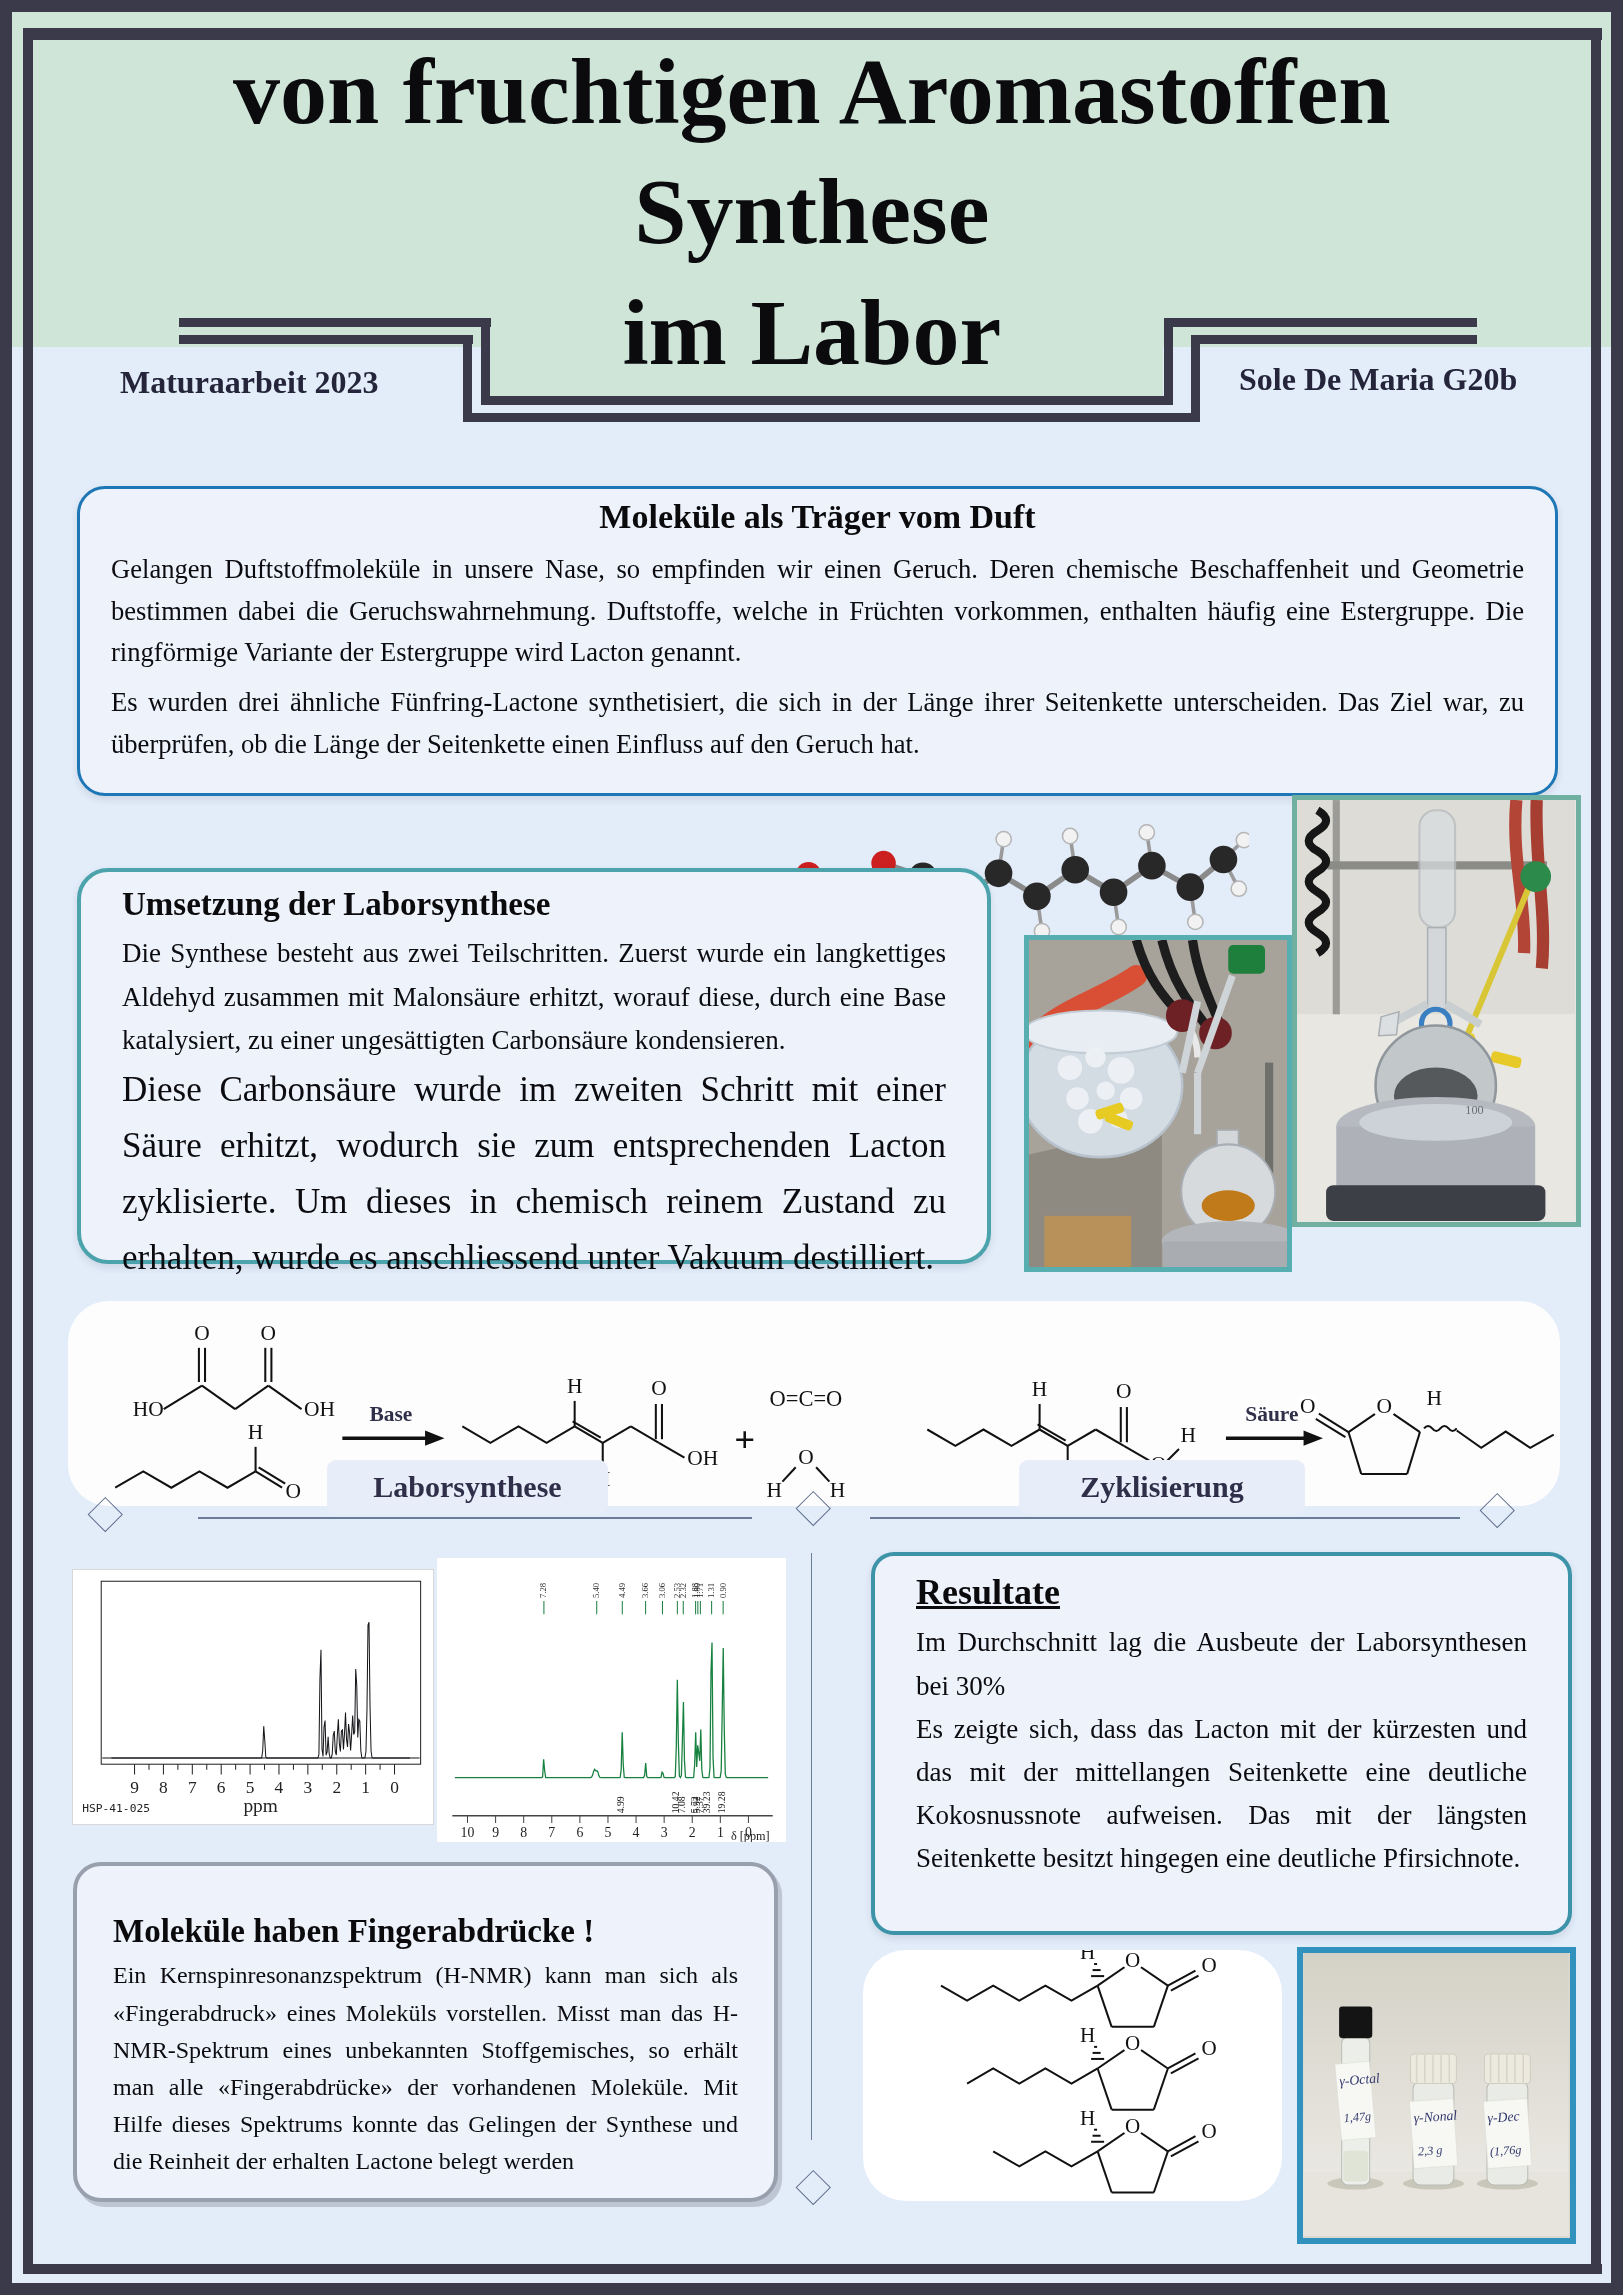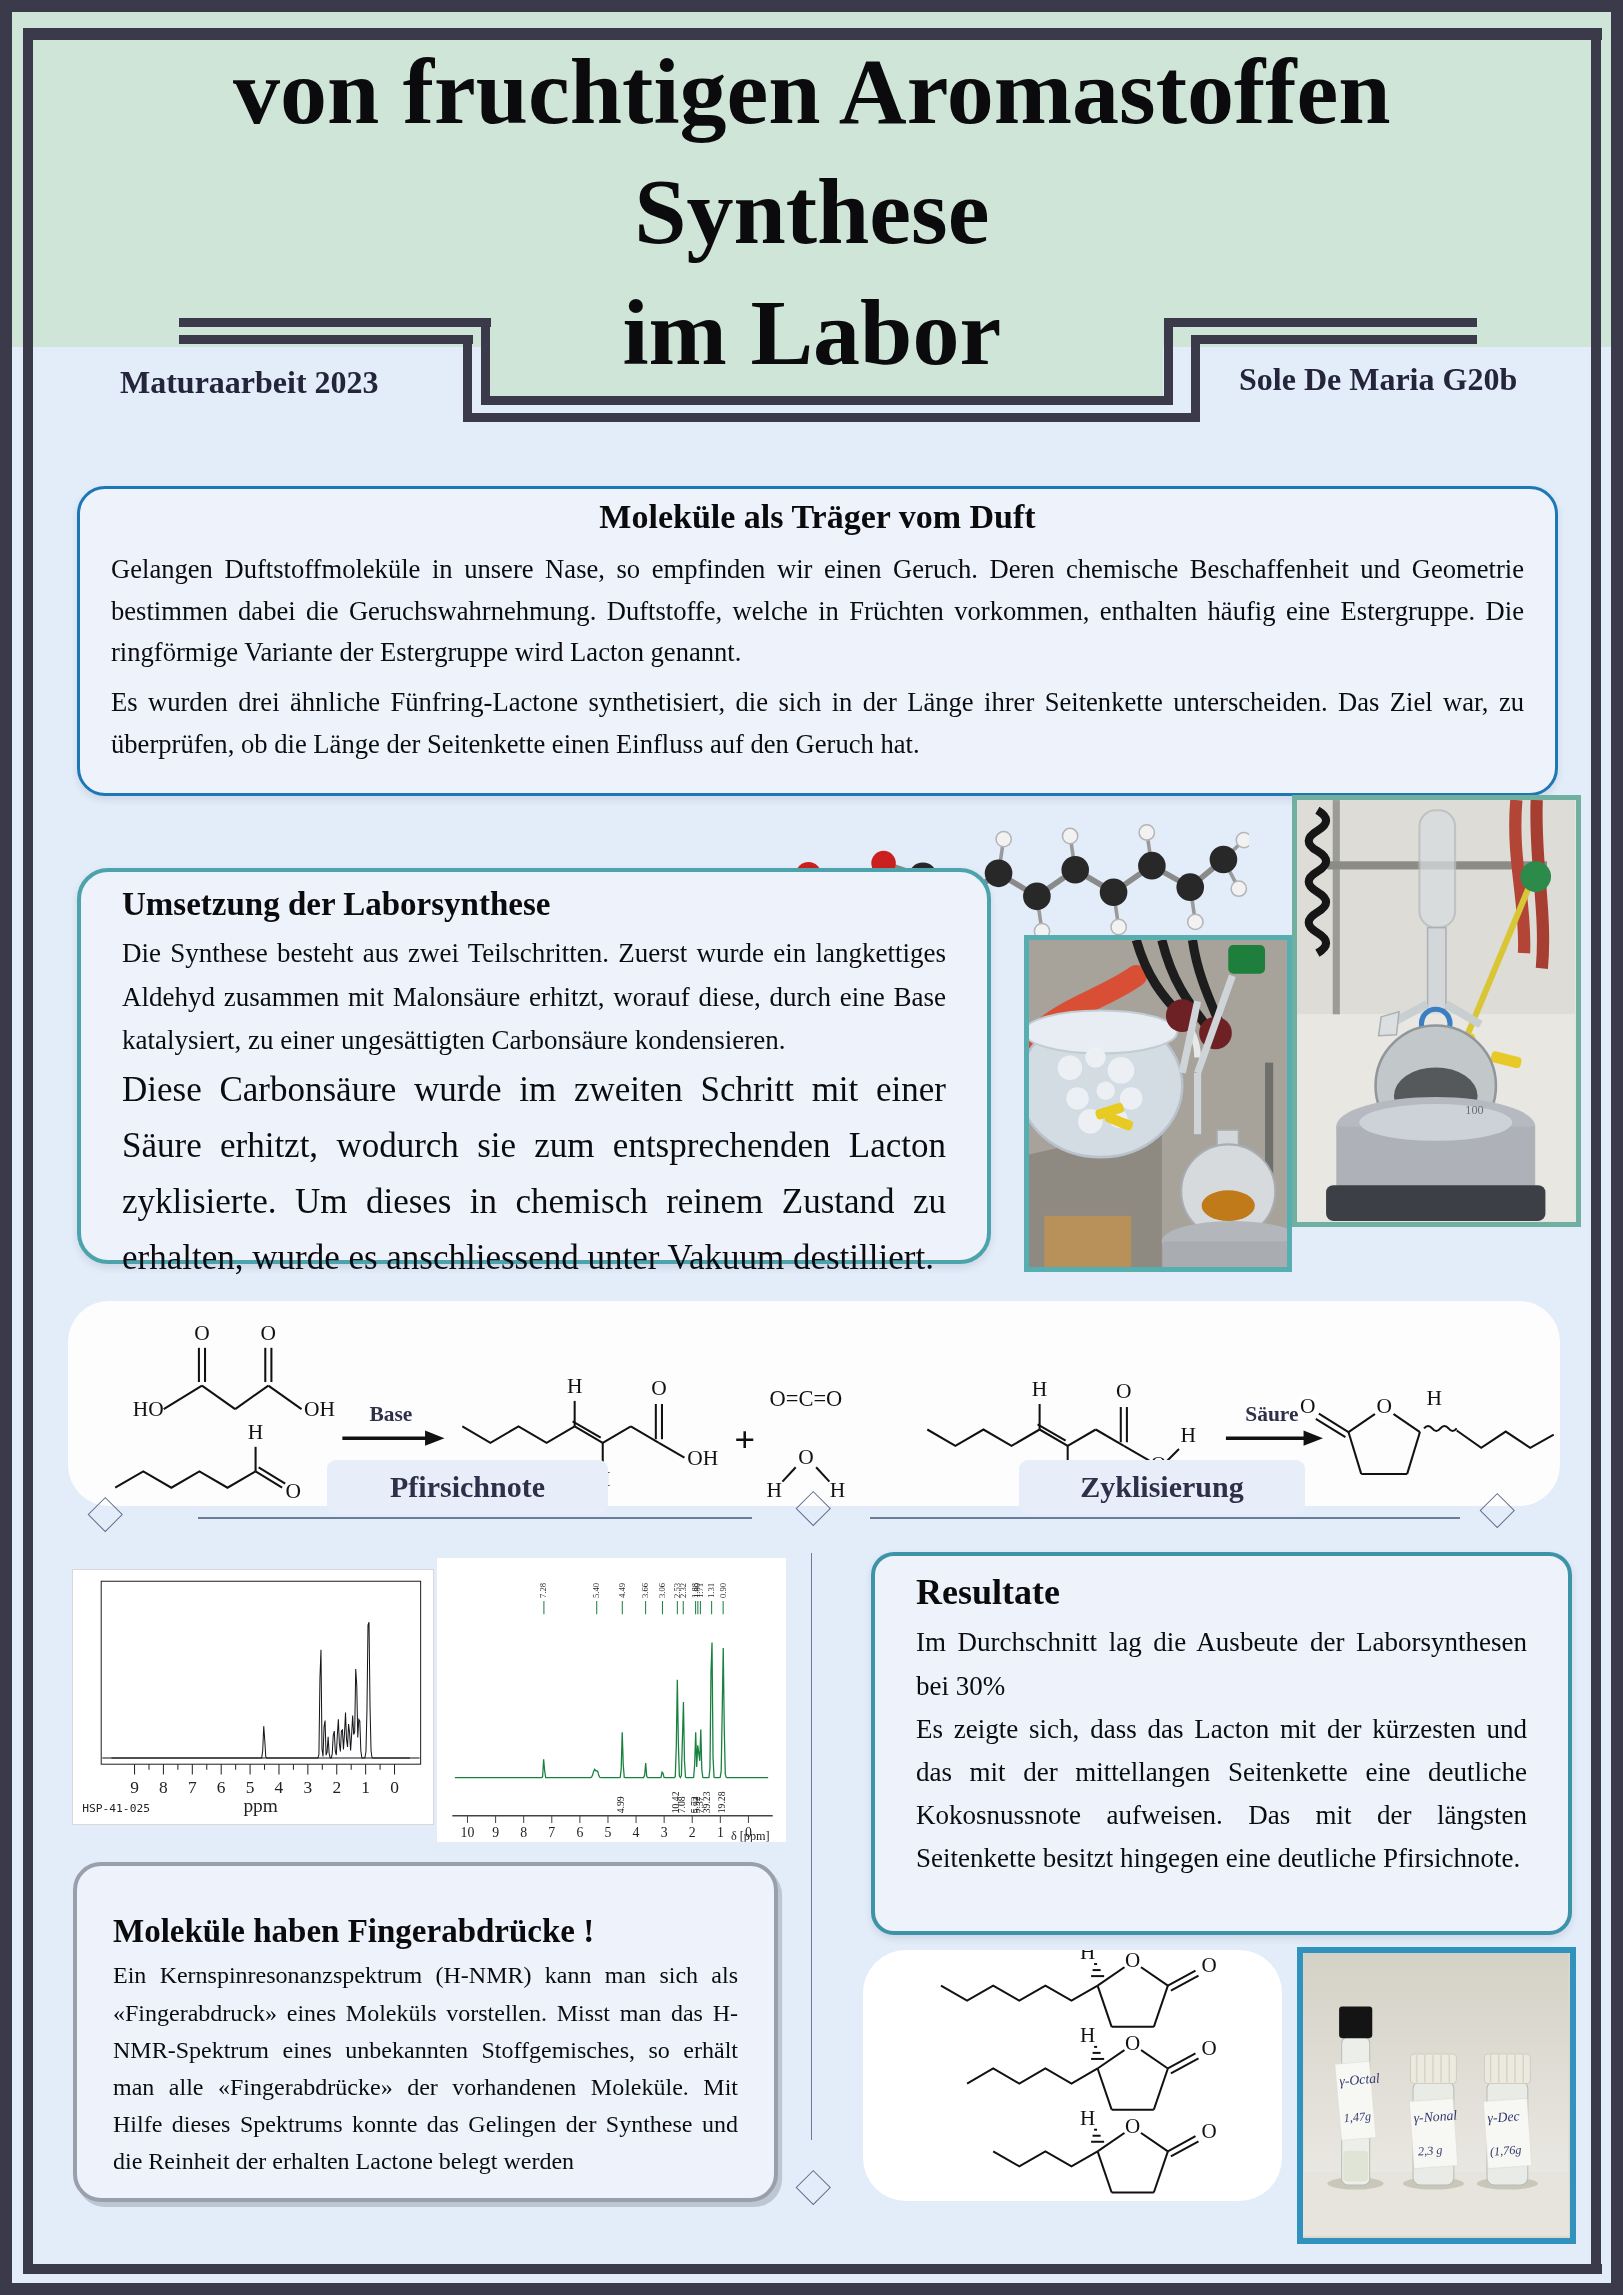--- a/index.html
+++ b/index.html
@@ -303,21 +303,21 @@
 
 <div class="thinline" style="left:198px;top:1517px;width:554px;height:1.5px;"></div>
 <div class="thinline" style="left:870px;top:1517px;width:590px;height:1.5px;"></div>
 <div class="thinline" style="left:811px;top:1553px;width:1px;height:587px;"></div>
 <div class="diamond" style="left:93px;top:1502px;"></div>
 <div class="diamond" style="left:801px;top:1496px;"></div>
 <div class="diamond" style="left:1485px;top:1498px;"></div>
 <div class="diamond" style="left:801px;top:2175px;"></div>
 
 <div class="chip" style="left:327px;top:1460px;width:281px;height:54px;">
-  <span>Pfirsichnote</span>
+  <span>Laborsynthese</span>
 </div>
 <div class="chip" style="left:1019px;top:1460px;width:286px;height:54px;">
   <span>Zyklisierung</span>
 </div>
 
 <svg class="abs" id="spec-black" style="left:72px;top:1569px;background:#ffffff;border:0.5px solid #d8d8d8;" width="360" height="254" viewBox="0 0 704 497">
   <rect x="55" y="22" width="625" height="358" fill="none" stroke="#222" stroke-width="2"></rect>
   <line x1="57" y1="368" x2="678" y2="368" stroke="#15151a" stroke-width="2"></line>
   <text x="367" y="474" font-size="38" text-anchor="middle" fill="#222">ppm</text>
   <text x="18" y="474" font-size="22" fill="#222" style="font-family:'DejaVu Sans Mono',monospace;">HSP-41-025</text>
@@ -408,21 +408,21 @@
     <text x="486.62309758281106" y="500" font-size="19" fill="#222" text-anchor="start" transform="rotate(-90 486.62309758281106 500)">7.08</text>
     <text x="510.84870188003583" y="500" font-size="19" fill="#222" text-anchor="start" transform="rotate(-90 510.84870188003583 500)">5.72</text>
     <text x="515.80393912265" y="500" font-size="19" fill="#222" text-anchor="start" transform="rotate(-90 515.80393912265 500)">5.92</text>
     <text x="520.759176365264" y="500" font-size="19" fill="#222" text-anchor="start" transform="rotate(-90 520.759176365264 500)">7.37</text>
     <text x="534.5237242614146" y="500" font-size="19" fill="#222" text-anchor="start" transform="rotate(-90 534.5237242614146 500)">39.23</text>
     <text x="564.8057296329454" y="500" font-size="19" fill="#222" text-anchor="start" transform="rotate(-90 564.8057296329454 500)">19.28</text>
   </svg>
 
 <div class="box" style="left:871px;top:1552px;width:701px;height:383px;border:4.1px solid #3d93a8;
             border-radius:23px;padding:15.3px 41px;box-shadow:0 3.1px 7.2px rgba(60,70,90,.12);">
-  <div class="box-title" style="font-size:36px;margin-bottom:8.2px;">Resultate</div>
+  <div class="box-title" style="font-size:36px;margin-bottom:8.2px;text-decoration:underline;">Resultate</div>
   <div class="body-text" style="font-size:27px;line-height:1.6;">Im Durchschnitt lag die Ausbeute der Laborsynthesen bei 30%</div>
   <div class="body-text" style="font-size:27px;line-height:1.6;">Es zeigte sich, dass das Lacton mit der kürzesten und das mit der mittellangen Seitenkette eine deutliche Kokosnussnote aufweisen. Das mit der längsten Seitenkette besitzt hingegen eine deutliche Pfirsichnote.</div>
 </div>
 
 <div class="box" style="left:73px;top:1862px;width:705px;height:340px;border:4.6px solid #99a0ad;
             border-radius:28px;padding:11.2px 36px;box-shadow:4.1px 5.1px 0 rgba(120,128,142,.35);">
   <div class="box-title" style="font-size:33px;margin-bottom:7.2px;margin-top:36px;">Moleküle haben Fingerabdrücke !</div>
   <div class="body-text" style="font-size:24px;line-height:1.55;">Ein Kernspinresonanzspektrum (H-NMR) kann man sich als «Fingerabdruck» eines Moleküls vorstellen. Misst man das H-NMR-Spektrum eines unbekannten Stoffgemisches, so erhält man alle «Fingerabdrücke» der vorhandenen Moleküle. Mit Hilfe dieses Spektrums konnte das Gelingen der Synthese und die Reinheit der erhalten Lactone belegt werden</div>
 </div>
 

